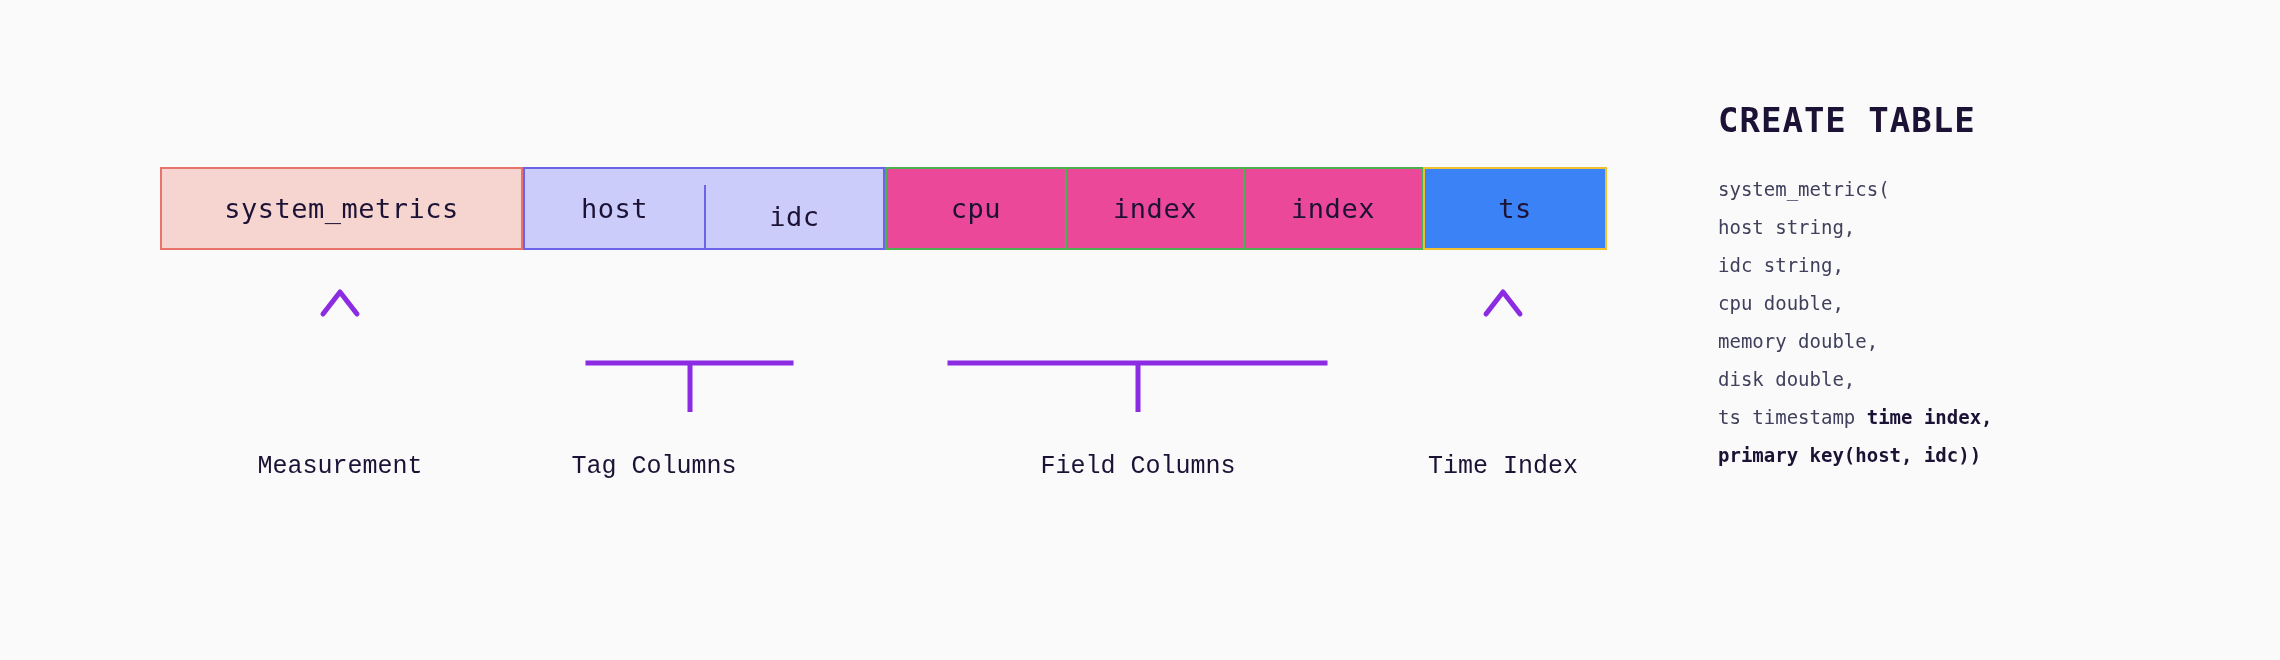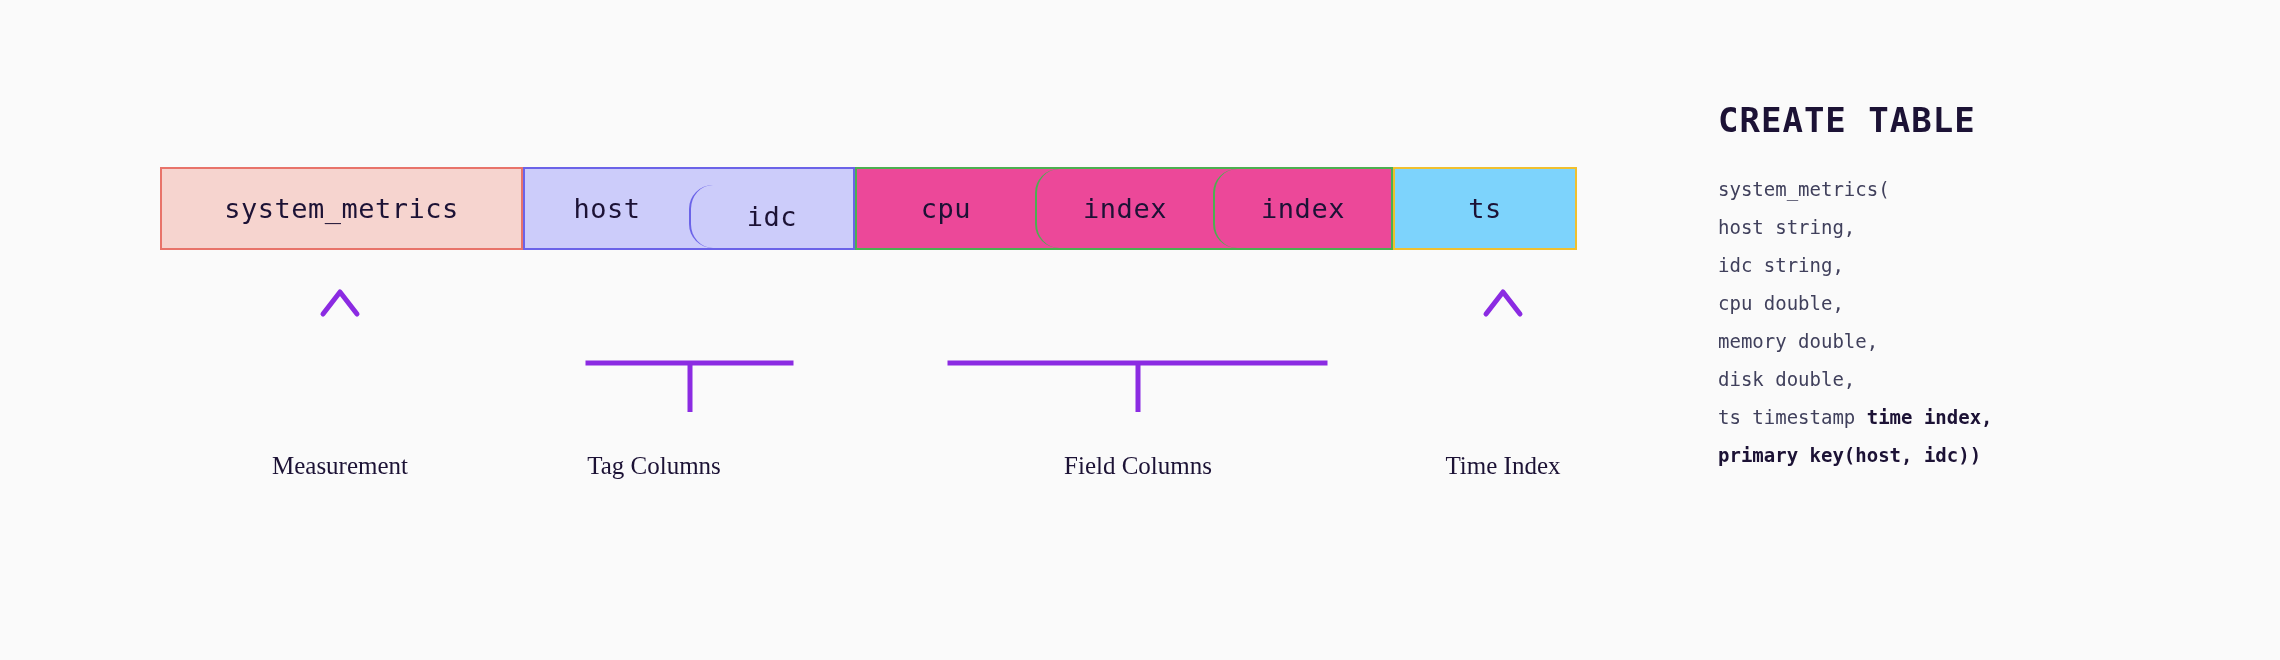--- a/index.html
+++ b/index.html
@@ -42,66 +42,65 @@
   .cell {
     box-sizing: border-box;
     display: flex;
     align-items: center;
     justify-content: center;
     font-size: 27px;
     letter-spacing: 0.5px;
     color: #1c1235;
     font-family: "DejaVu Sans Mono", "Liberation Mono", monospace;
     white-space: nowrap;
-    border-radius: 24px;
   }
 
   
   .seg-measurement {
     border: 2.5px solid #e8736a;
     background: #f6d4cf;
   }
   .seg-measurement .cell { width: 359px; }
 
   
   .seg-tags {
     border: 2.5px solid #6b63e8;
     background: #ccccfa;
   }
-  .seg-tags .cell { width: 164px; }
+  .seg-tags .cell { width: 179px; }
   .seg-tags .cell + .cell { border-left: 2.5px solid #6b63e8; margin-top: 16px; }
 
   
   .seg-fields {
     border: 2.5px solid #4caf50;
     background: #ec4899;
   }
   .seg-fields .cell { width: 178px; }
   .seg-fields .cell + .cell { border-left: 2.5px solid #4caf50; }
 
   
   .seg-time {
     border: 2.5px solid #f0c02e;
-    background: #7dd3fc;
+    background: #3b82f6;
   }
   .seg-time .cell { width: 180px; }
 
   
   #annots {
     position: absolute;
     left: 0; top: 0;
     width: 2280px;
     height: 660px;
     pointer-events: none;
   }
 
   
   .annot-label {
     position: absolute;
-    font-family: Liberation Serif, serif;
+    font-family: Liberation Mono, monospace;
     font-size: 25px;
     color: #1c1235;
     letter-spacing: 0px;
     white-space: nowrap;
     text-align: center;
     transform: translateX(-50%);
   }
 
   
   .sql-block {

